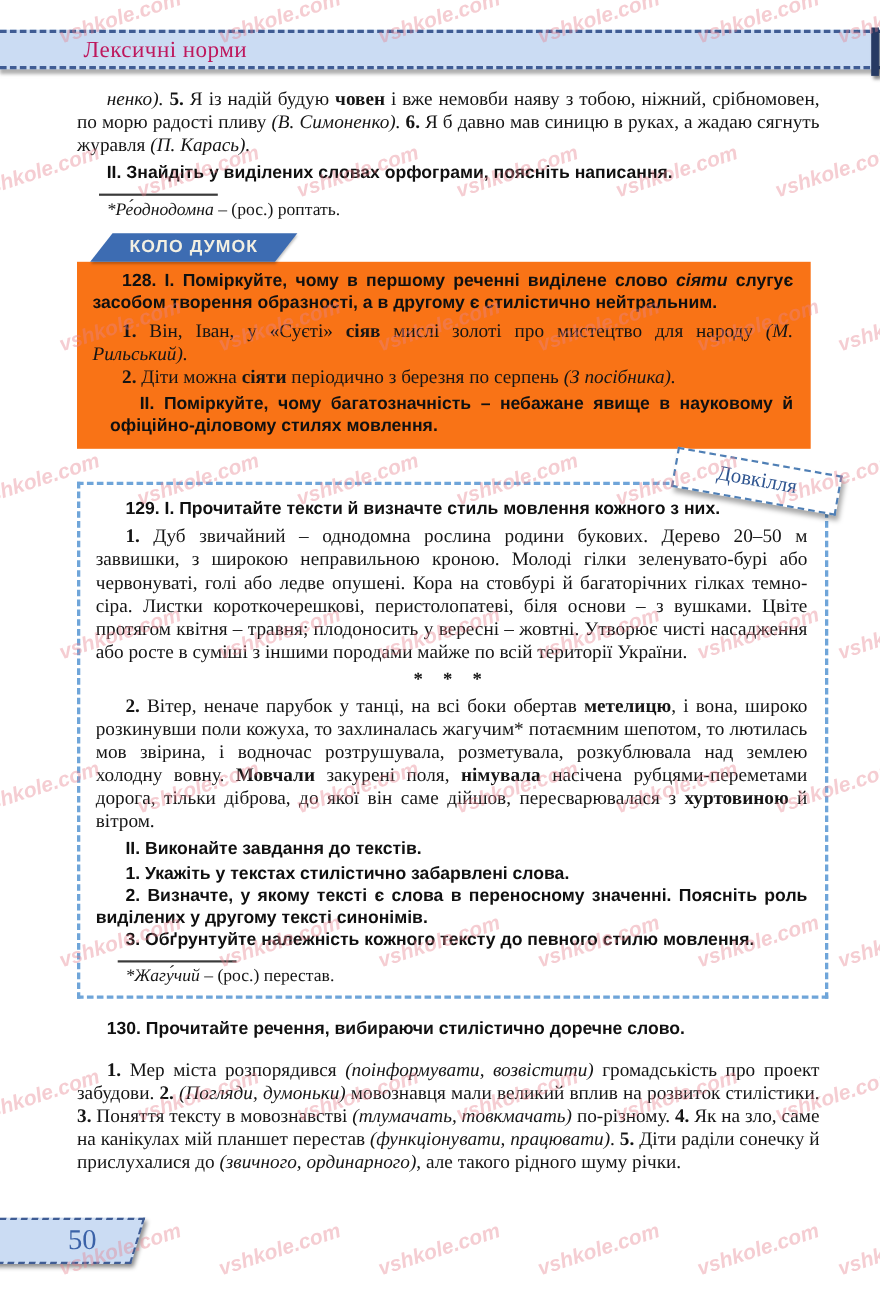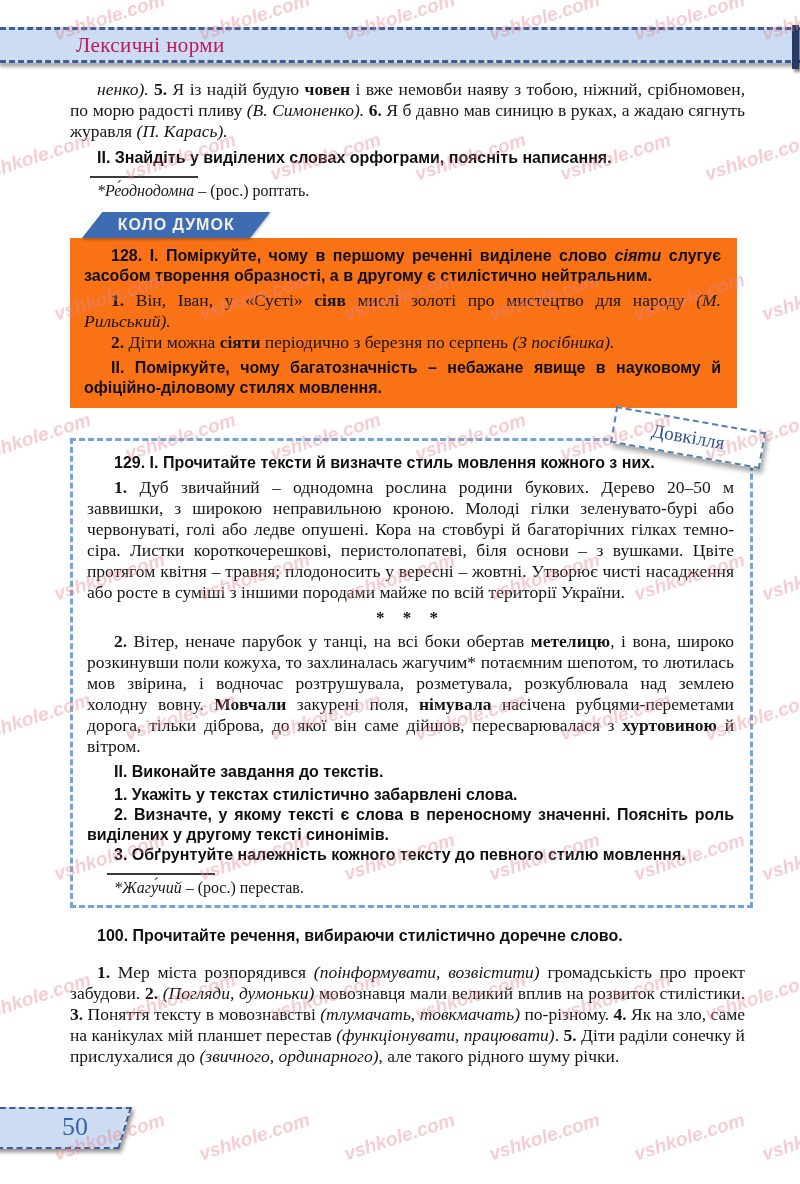--- a/index.html
+++ b/index.html
@@ -102,40 +102,40 @@
     <hr class="fn-sep">
     <p class="footnote" style="margin:0"><span class="sg-i">*Ре́однодомна</span><span> – (рос.) роптать.</span></p>
 
     <div class="kolo">
       <span>КОЛО ДУМОК</span>
     </div>
     <div class="box128">
       <p class="sans-p" style="margin:0"><span class="sg-b">128. </span><span>І. Поміркуйте, чому в першому реченні виділене слово </span><span class="sg-b sg-i">сіяти</span><span> слугує засобом творення образності, а в другому є стилістично нейтральним.</span></p>
       <p class="serif-p" style="margin:4px 0 0 0"><span class="sg-b">1. </span><span>Він, Іван, у «Суєті» </span><span class="sg-b">сіяв</span><span> мислі золоті про мистецтво для народу </span><span class="sg-i">(М. Рильський).</span></p>
       <p class="serif-p" style="margin:0"><span class="sg-b">2. </span><span>Діти можна </span><span class="sg-b">сіяти</span><span> періодично з березня по серпень </span><span class="sg-i">(З посібника).</span></p>
-      <p class="sans-p sans-ii" style="margin:5px 0 0 0">ІІ. Поміркуйте, чому багатозначність – небажане явище в науковому й офіційно-діловому стилях мовлення.</p>
+      <p class="sans-p sans-ii" style="margin:5px 0 0 16px">ІІ. Поміркуйте, чому багатозначність – небажане явище в науковому й офіційно-діловому стилях мовлення.</p>
     </div>
 
     <div class="box129">
       <div class="dovk">
         <span>Довкілля</span>
       </div>
       <p class="sans-p" style="margin:0"><span class="sg-b">129. </span><span>І. Прочитайте тексти й визначте стиль мовлення кожного з них.</span></p>
       <p class="serif-p" style="margin:4px 0 0 0"><span class="sg-b">1. </span><span>Дуб звичайний – однодомна рослина родини букових. Дерево 20–50 м заввишки, з широкою неправильною кроною. Молоді гілки зеленувато-бурі або червонуваті, голі або ледве опушені. Кора на стовбурі й багаторічних гілках темно-сіра. Листки короткочерешкові, перистолопатеві, біля основи – з вушками. Цвіте протягом квітня – травня; плодоносить у вересні – жовтні. Утворює чисті насадження або росте в суміші з іншими породами майже по всій території України.</span></p>
       <p class="serif-p stars">* * *</p>
       <p class="serif-p" style="margin:0"><span class="sg-b">2. </span><span>Вітер, неначе парубок у танці, на всі боки обертав </span><span class="sg-b">метелицю</span><span>, і вона, широко розкинувши поли кожуха, то захлиналась жагучим* потаємним шепотом, то лютилась мов звірина, і водночас розтрушувала, розметувала, розкублювала над землею холодну вовну. </span><span class="sg-b">Мовчали</span><span> закурені поля, </span><span class="sg-b">німувала</span><span> насічена рубцями-переметами дорога, тільки діброва, до якої він саме дійшов, пересварювалася з </span><span class="sg-b">хуртовиною</span><span> й вітром.</span></p>
       <p class="sans-p" style="margin:5px 0 0 0">ІІ. Виконайте завдання до текстів.</p>
       <p class="sans-p task" style="margin:3px 0 0 0">1. Укажіть у текстах стилістично забарвлені слова.</p>
       <p class="sans-p task" style="margin:0">2. Визначте, у якому тексті є слова в переносному значенні. Поясніть роль виділених у другому тексті синонімів.</p>
       <p class="sans-p task" style="margin:0">3. Обґрунтуйте належність кожного тексту до певного стилю мовлення.</p>
       <hr class="fn-sep">
       <p class="footnote" style="margin:0"><span class="sg-i">*Жагу́чий</span><span> – (рос.) перестав.</span></p>
     </div>
 
-    <p class="sans-p ex130-instr"><span class="sg-b">100. </span><span>Прочитайте речення, вибираючи стилістично доречне слово.</span></p>
+    <p class="sans-p ex130-instr"><span class="sg-b">130. </span><span>Прочитайте речення, вибираючи стилістично доречне слово.</span></p>
     <p class="serif-p ex130-para" style="margin-bottom:0"><span class="sg-b">1. </span><span>Мер міста розпорядився </span><span class="sg-i">(поінформувати, возвістити)</span><span> громадськість про проект забудови. </span><span class="sg-b">2. </span><span class="sg-i">(Погляди, думоньки)</span><span> мовознавця мали великий вплив на розвиток стилістики. </span><span class="sg-b">3. </span><span>Поняття тексту в мовознавстві </span><span class="sg-i">(тлумачать, товкмачать)</span><span> по-різному. </span><span class="sg-b">4. </span><span>Як на зло, саме на канікулах мій планшет перестав </span><span class="sg-i">(функціонувати, працювати)</span><span>. </span><span class="sg-b">5. </span><span>Діти раділи сонечку й прислухалися до </span><span class="sg-i">(звичного, ординарного)</span><span>, але такого рідного шуму річки.</span></p>
 
   </div>
 
   <div class="pagebox">
     <span>50</span>
   </div>
 
   <div id="wm-layer">
       <span class="watermark" style="left: 52px; top: 6px;">vshkole.com</span>

